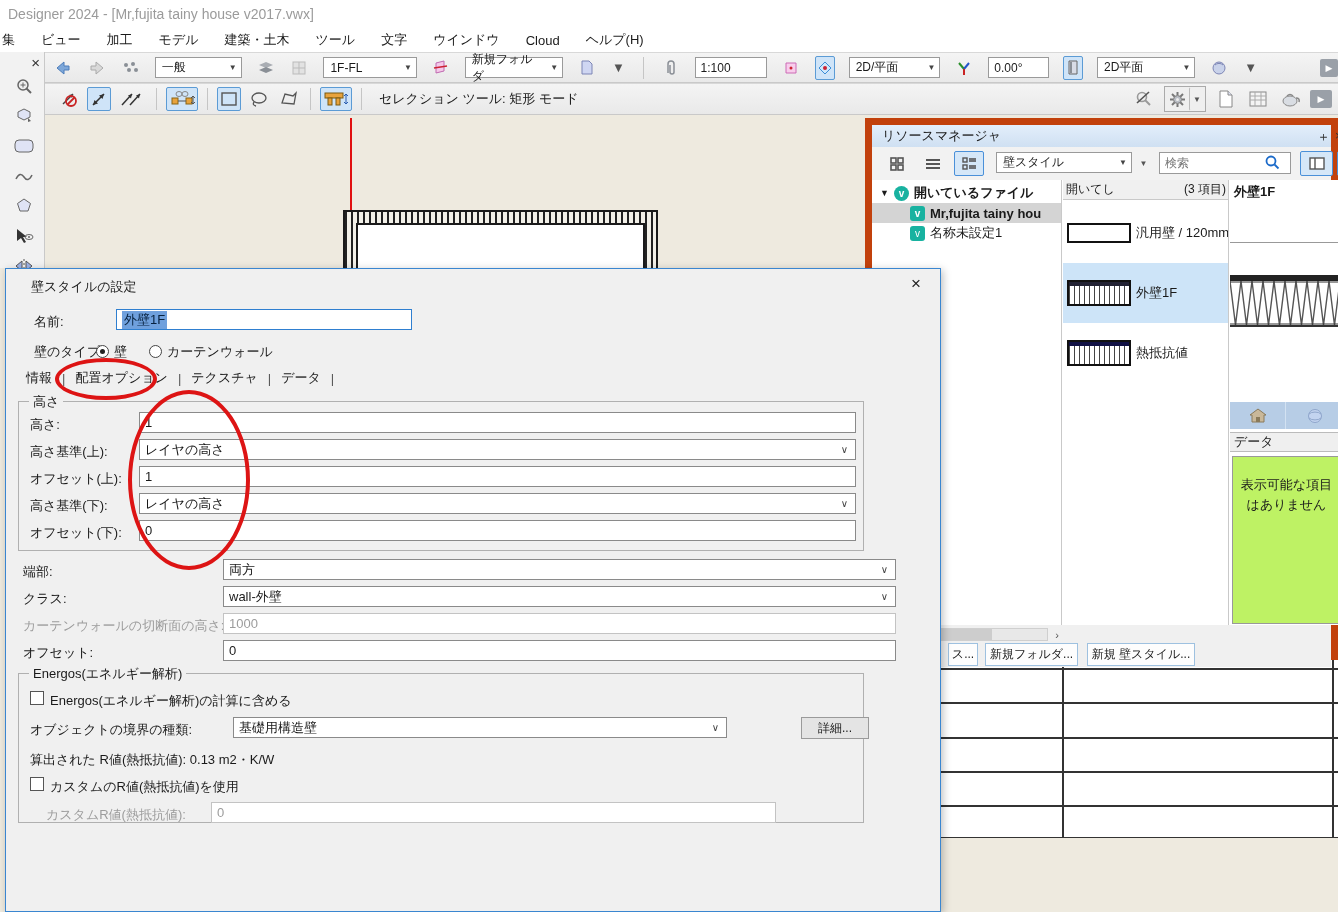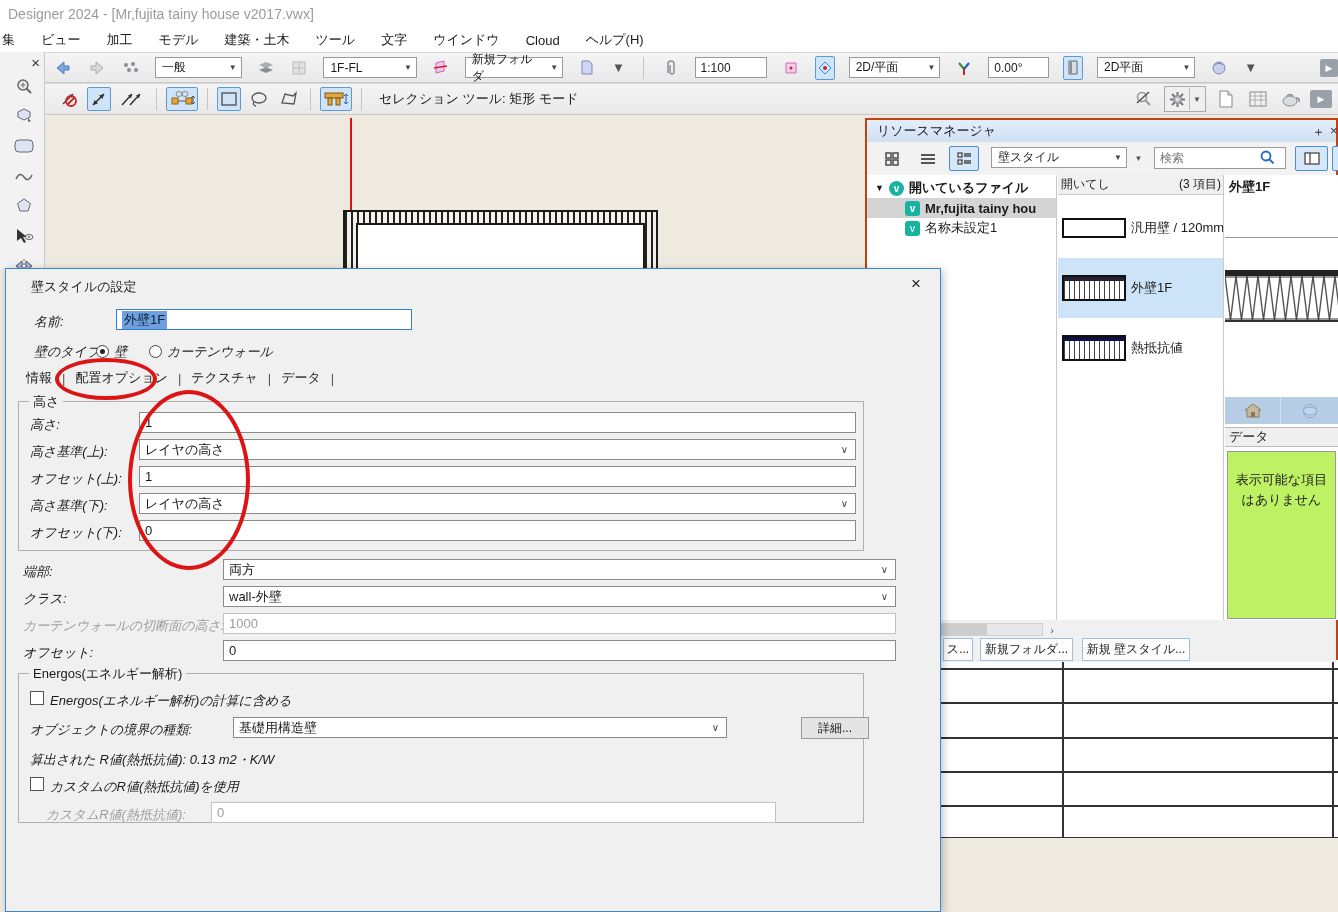--- a/index.html
+++ b/index.html
@@ -31,21 +31,21 @@
   .wall { position:absolute; left:343px; top:95px; width:315px; height:70px; border:2px solid #1a1a1a;
     background:repeating-linear-gradient(90deg,#222 0 2px,#f2f0e8 2px 6px); }
   .wall .inner { position:absolute; left:11px; top:11px; right:11px; bottom:-2px; background:#fff; border:2px solid #1a1a1a; }
   
   .wtable { left:941px; top:645px; width:397px; height:193px; background:#fff; border-bottom:1.5px solid #333; z-index:1; }
   .wtable .v1 { position:absolute; left:121px; top:0; width:1.5px; height:193px; background:#333; }
   .wtable .v2 { position:absolute; left:391px; top:0; width:1.5px; height:193px; background:#333; }
   .wtable .hr { position:absolute; left:0; width:397px; height:1.5px; background:#333; }
   .wtable .num { position:absolute; left:30px; top:-8px; font-size:22px; font-weight:bold; letter-spacing:2px; color:#111; }
   
-  .rm { left:865px; top:118px; width:473px; height:542px; background:#f0f0f0; border:2px solid #c2410c; z-index:3; }
+  .rm { left:865px; top:118px; width:473px; height:542px; background:#f0f0f0; border:7px solid #c2410c; z-index:3; }
   .rm-title { position:absolute; left:0; top:0; width:100%; height:22px; background:linear-gradient(#e3eefb,#cfe0f2); display:flex; align-items:center; padding-left:10px; font-size:13px; }
   .rm-title .ic { position:absolute; top:3px; color:#333; font-size:13px; }
   .rm-tools { position:absolute; left:0; top:22px; width:100%; height:49px; background:#f2f2f2; border-bottom:1px solid #c9c9c9; }
   .vbtn { position:absolute; top:4px; height:25px; border:1px solid transparent; border-radius:2px; display:flex; align-items:center; justify-content:center; color:#555; }
   .vbtn.sel { background:#d5e7f8; border-color:#4a90d9; }
   .rm-body { position:absolute; left:0; top:55px; width:100%; height:445px; background:#fff; }
   .treecol { position:absolute; left:0; top:0; width:190px; height:445px; border-right:1px solid #c9c9c9; overflow:hidden; }
   .trow { position:absolute; left:0; width:190px; height:20px; display:flex; align-items:center; font-size:13px; white-space:nowrap; }
   .vdoc { display:inline-flex; width:15px; height:15px; border-radius:3px; background:#18b2a0; color:#fff; font-size:10px; align-items:center; justify-content:center; margin-right:5px; flex:none; }
   .midcol { position:absolute; left:191px; top:0; width:166px; height:445px; border-right:1px solid #c9c9c9; overflow:hidden; }
@@ -59,21 +59,21 @@
   .rightcol { position:absolute; left:358px; top:0; width:115px; height:445px; overflow:hidden; background:#fff; }
   .prevband { position:absolute; left:0; top:95px; width:115px; height:52px; border-top:6px solid #222; border-bottom:2px solid #333; }
   .rm-bottom { position:absolute; left:0; top:500px; width:100%; height:42px; background:#f0f0f0; }
   .sbar { position:absolute; left:4px; top:3px; width:172px; height:13px; background:#e8e8e8; border:1px solid #cfcfcf; }
   .sbar .th { position:absolute; left:0; top:0; width:115px; height:11px; background:#cdcdcd; }
   .rmbtn { position:absolute; top:18px; height:23px; background:#fdfdfd; border:1px solid #9ec1e0; font-size:12px; display:flex; align-items:center; justify-content:center; white-space:nowrap; padding:0 6px; }
   
   .dlg { left:5px; top:268px; width:936px; height:644px; background:#f0f0f0; border:1px solid #3a86d0; box-shadow:2px 2px 8px rgba(0,0,0,.25); z-index:4; }
   .dlg-title { position:absolute; left:25px; top:9px; font-size:13px; }
   .dlg-close { position:absolute; left:905px; top:5px; font-size:17px; color:#222; }
-  .lbl { position:absolute; font-size:13px; white-space:nowrap;font-style:italic; }
+  .lbl { position:absolute; font-size:13px; white-space:nowrap; }
   .lbl.dis { color:#9c9c9c; }
   .field { position:absolute; height:21px; background:#fff; border:1px solid #8a8a8a; font-size:13px; display:flex; align-items:center; padding:0 5px; }
   .field.dis { border-color:#c3c3c3; color:#9c9c9c; }
   .vsel { position:absolute; height:21px; background:#fff; border:1px solid #8a8a8a; font-size:13px; display:flex; align-items:center; justify-content:space-between; padding:0 7px 0 5px; }
   .vsel .cv { color:#444; font-size:10px; }
   .grp { position:absolute; border:1px solid #b0b0b0; }
   .grp .gt { position:absolute; left:10px; top:-9px; background:#f0f0f0; padding:0 4px; font-size:13px; }
   .cb { position:absolute; width:14px; height:14px; background:#fff; border:1px solid #555; }
   .radio { width:13px; height:13px; border:1px solid #444; border-radius:50%; background:#fff; display:inline-block; vertical-align:-2px; margin-right:5px; position:relative; }
   .radio.on::after { content:""; position:absolute; left:3px; top:3px; width:5px; height:5px; border-radius:50%; background:#222; }

